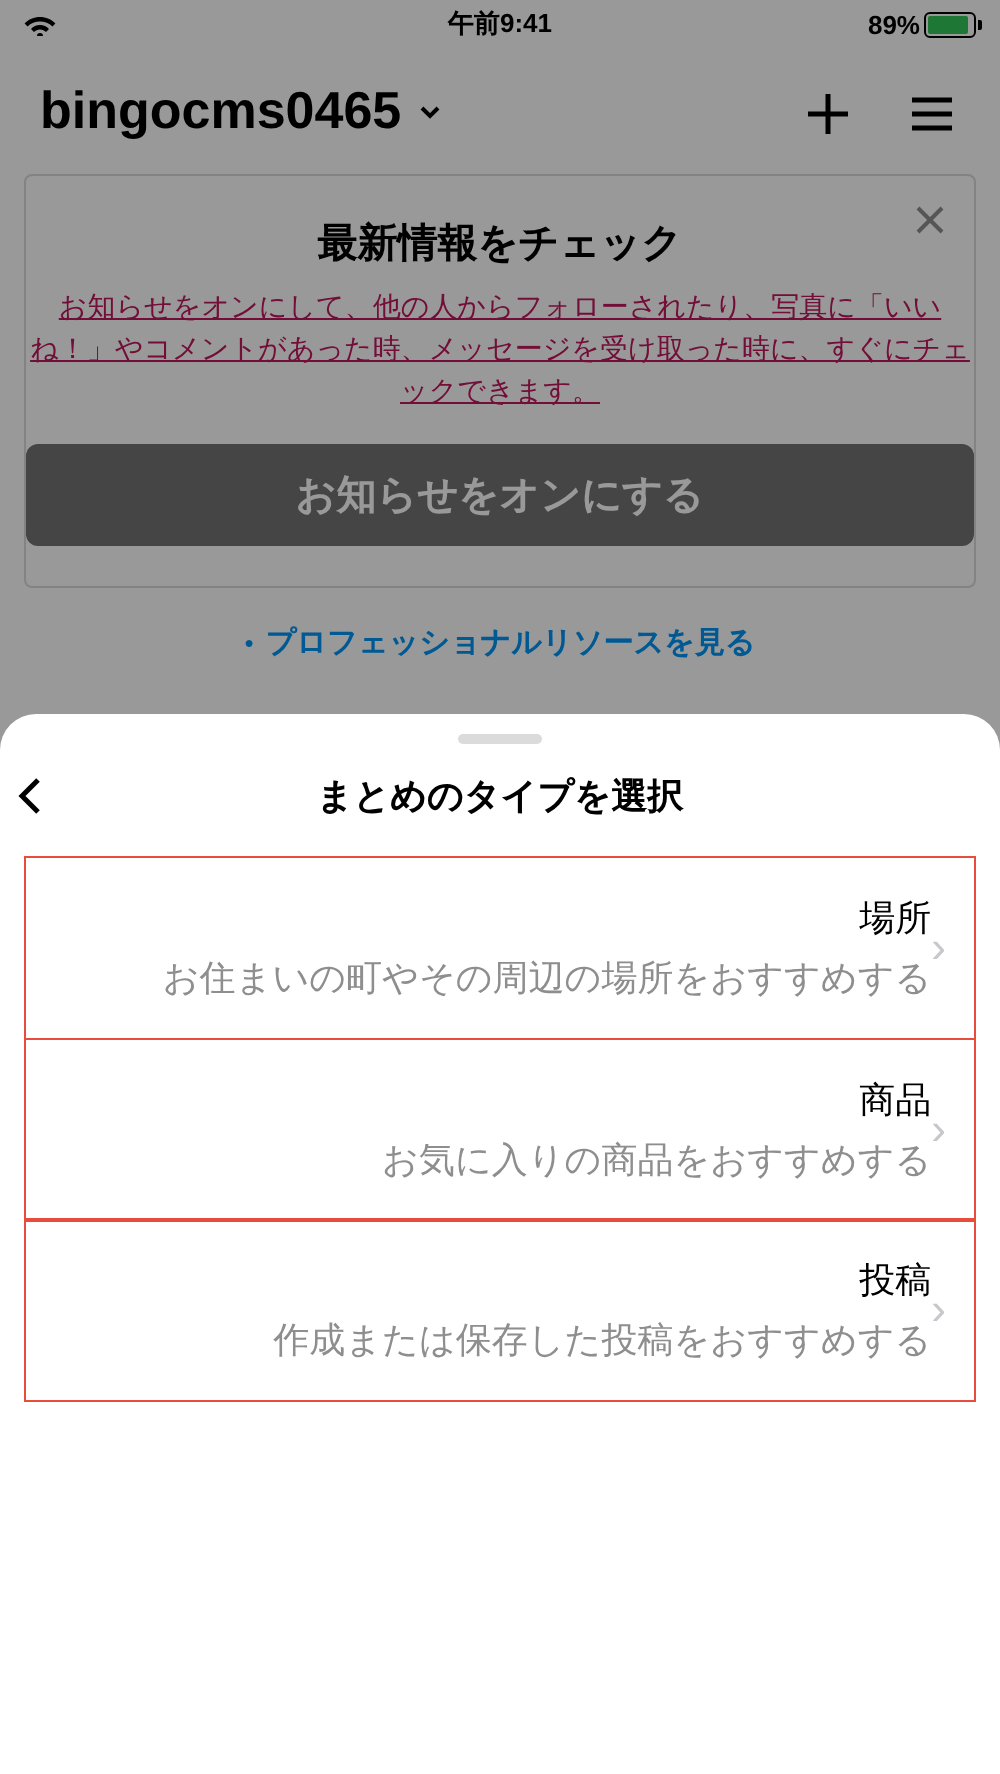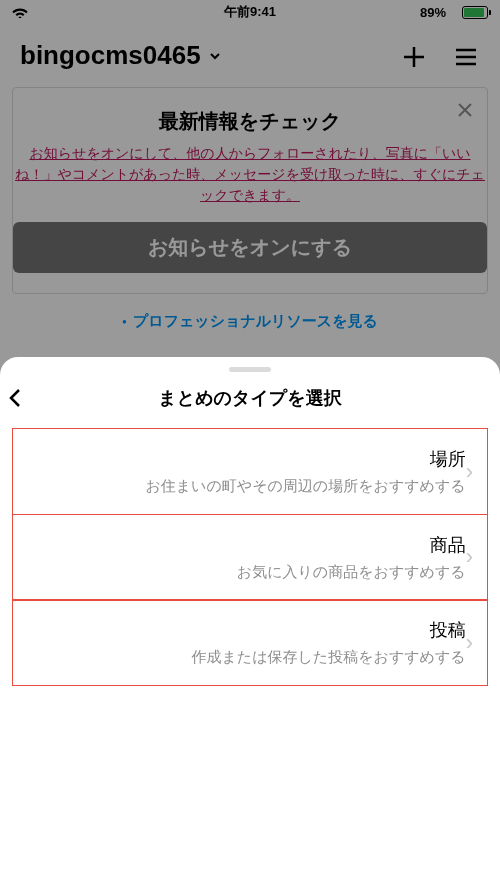--- a/index.html
+++ b/index.html
@@ -16,21 +16,21 @@
       display: flex;
       align-items: center;
       justify-content: space-between;
       padding: 0 12px;
       font-size: 13px;
       font-weight: 600;
     }
     .status-left, .status-right { display: flex; align-items: center; gap: 4px; }
     .status-center { position: absolute; left: 50%; transform: translateX(-50%); }
     .wifi-icon { width: 16px; height: 12px; }
-    .battery { display: flex; align-items: center; gap: 16px; }
+    .battery { display: flex; align-items: center; gap: 2px; }
     .battery-icon { width: 26px; height: 13px; border: 1.5px solid #000; border-radius: 3px; position: relative; }
     .battery-icon::after { content: ''; position: absolute; right: -4px; top: 3px; width: 2px; height: 5px; background: #000; border-radius: 0 1px 1px 0; }
     .battery-fill { position: absolute; left: 1px; top: 1px; bottom: 1px; width: 85%; background: #34c759; border-radius: 1px; }
     
     .profile-header {
       display: flex;
       align-items: flex-end;
       justify-content: space-between;
       padding: 16px 20px;
     }
@@ -122,21 +122,21 @@
     .option-item {
       border: 1.5px solid #e74c3c;
       padding: 18px 14px;
       display: flex;
       align-items: center;
       justify-content: space-between;
       margin-bottom: -1.5px;
     }
     .option-content { flex: 1; text-align: right; }
     .option-title { font-size: 18px; margin-bottom: 6px; }
-    .option-desc { font-size: 15px; color: #8e8e8e; }
+    .option-desc { font-size: 18px; color: #8e8e8e; }
     .chevron-right { color: #c7c7cc; font-size: 22px; }
   </style>
 </head>
 <body>
 
 <div class="status-bar">
   <div class="status-left">
     <svg class="wifi-icon" viewBox="0 0 16 12">
         <path d="M8 10.5a1.5 1.5 0 100 3 1.5 1.5 0 000-3zm0-4c-1.8 0-3.4.8-4.5 2l1.5 1.5c.8-.8 1.9-1.3 3-1.3s2.2.5 3 1.3l1.5-1.5c-1.1-1.2-2.7-2-4.5-2zm0-4c-3 0-5.7 1.2-7.7 3.2l1.5 1.5C3.4 5.6 5.6 4.7 8 4.7s4.6.9 6.2 2.5l1.5-1.5C13.7 3.7 11 2.5 8 2.5z" fill="#000"></path>
       </svg>

